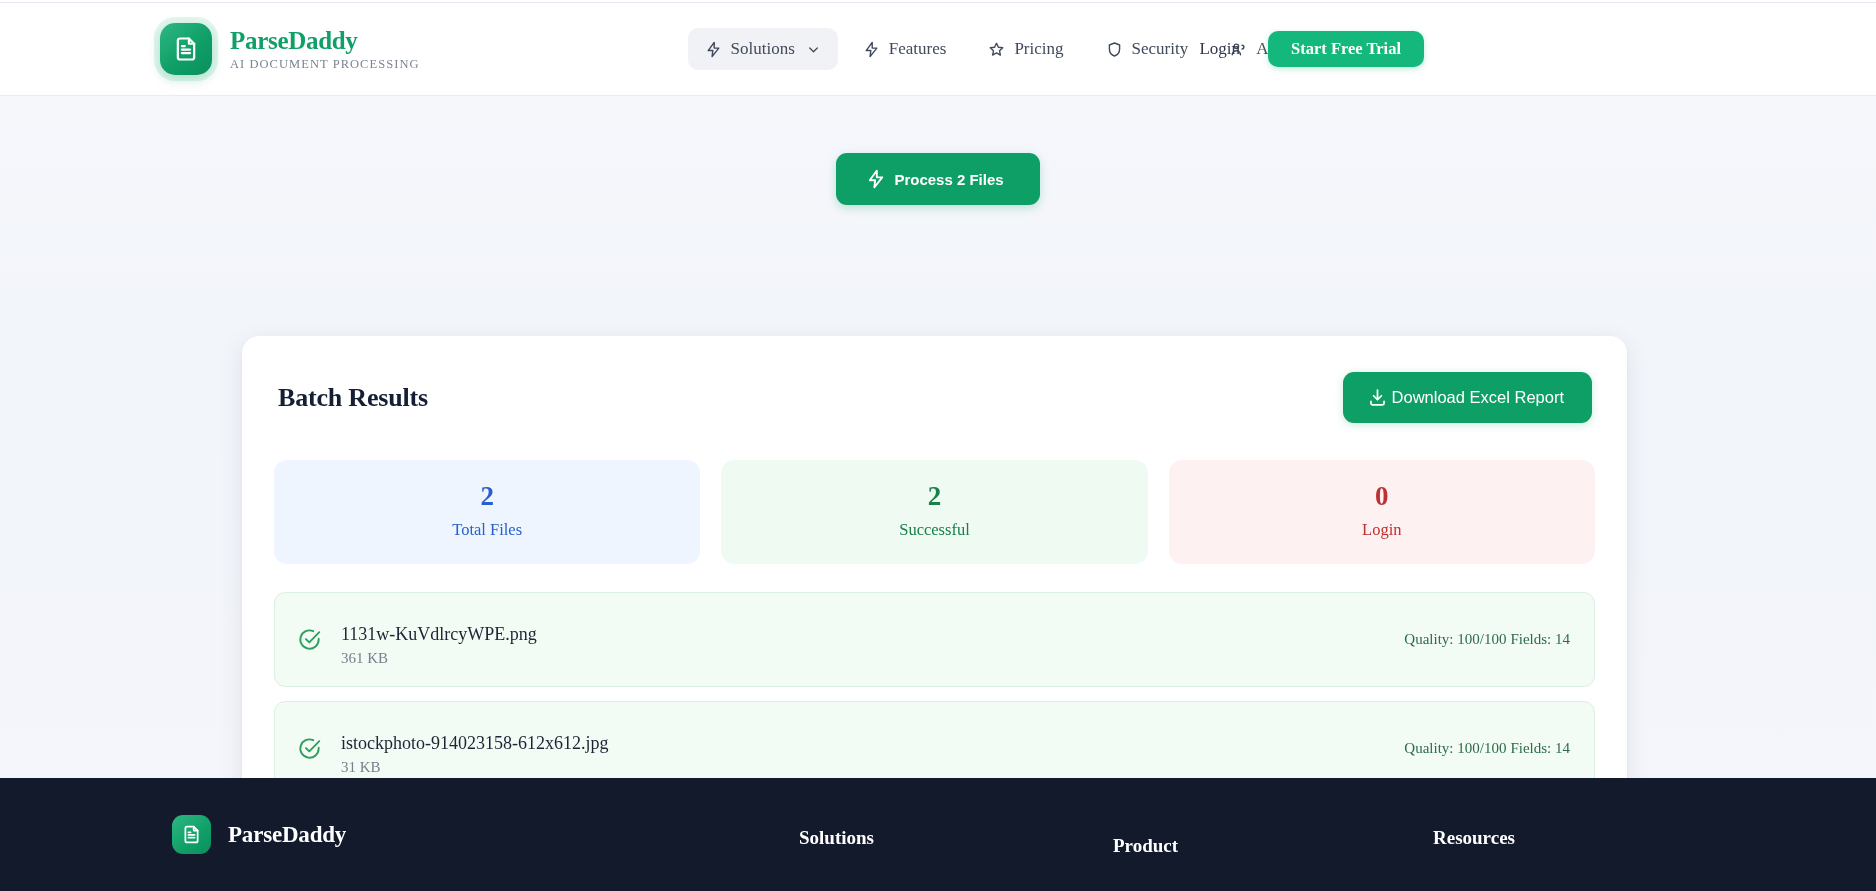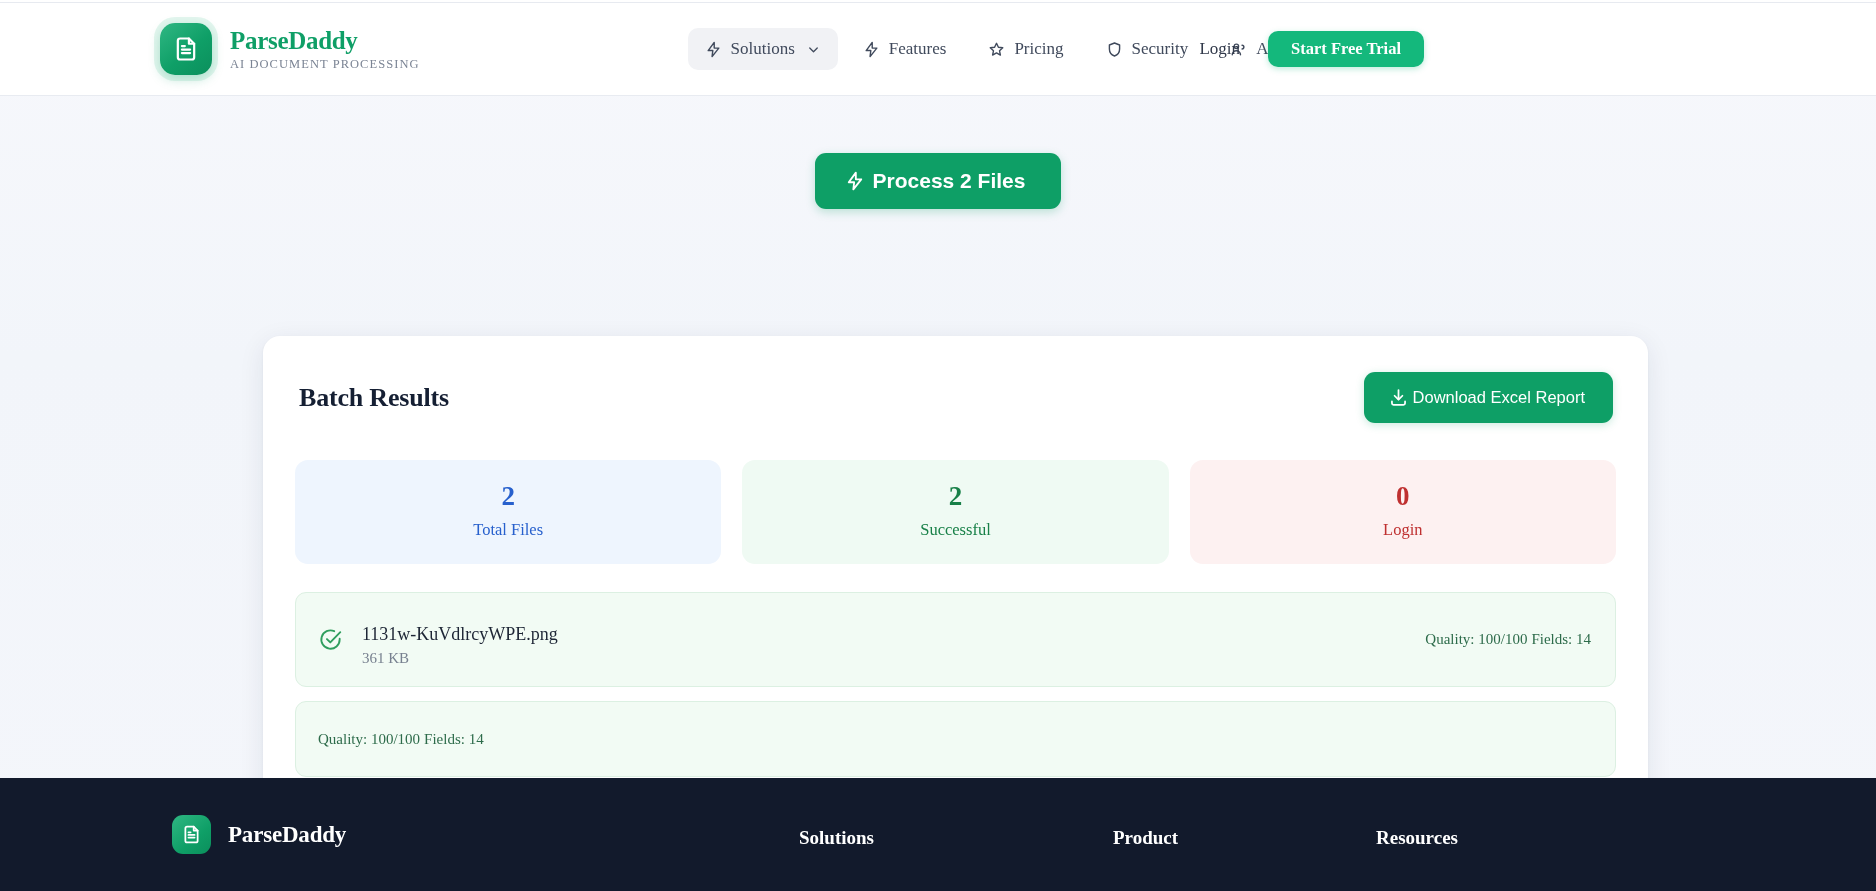--- a/index.html
+++ b/index.html
@@ -128,33 +128,33 @@
     justify-content: center;
     padding-top: 57px;
   }
   .process-button {
     display: flex;
     align-items: center;
     gap: 8px;
     background: #0e9f66;
     color: #ffffff;
     font-family: "Liberation Sans", sans-serif;
-    font-size: 21px;
+    font-size: 15px;
     font-weight: 700;
     border: none;
     border-radius: 11px;
     padding: 16px 36px 16px 30px;
     cursor: pointer;
     box-shadow: 0 3px 10px rgba(14,159,102,0.25);
   }
 
   
   .results-card {
     position: absolute;
-    left: 263px;
+    left: 242px;
     top: 240px;
     width: 1385px;
     background: #ffffff;
     border-radius: 17px;
     box-shadow: 0 6px 26px rgba(23,35,66,0.085), 0 1px 3px rgba(23,35,66,0.05);
     padding: 36px 32px 34px 32px;
   }
 
   .card-head {
     display: flex;
@@ -270,22 +270,22 @@
     letter-spacing: -0.2px;
   }
   .footer-col-title {
     position: absolute;
     top: 49px;
     font-size: 19px;
     font-weight: 700;
     color: #ffffff;
   }
   .fc1 { left: 799px; }
-  .fc2 { left: 1113px; }
-  .fc3 { left: 1376px; }
+  .fc2 { left: 1113px; margin-top: 8px; }
+  .fc3 { left: 1433px; }
 </style>
 </head>
 <body>
 
 <div class="top-hairline"></div>
 
 <header class="site-header">
 
   <div class="brand">
     <span class="brand-mark">
@@ -425,20 +425,32 @@
             <span class="file-size">361 KB</span>
           </span>
         </div>
         <div class="file-right">
           <span>Quality: 100/100</span>
           <span>Fields: 14</span>
         </div>
       </div>
 
       <div class="file-row">
+        <div class="file-left">
+          <span class="check-icon">
+            <svg width="25" height="25" viewBox="0 0 24 24" fill="none" stroke="#2f9e5e" stroke-width="1.8" stroke-linecap="round" stroke-linejoin="round">
+              <path d="M20.8 11.2V12a8.8 8.8 0 1 1-5.2-8"></path>
+              <path d="M8.6 11.6 11.8 14.8 21.4 5"></path>
+              </svg>
+          </span>
+          <span class="file-meta">
+            <span class="file-name">istockphoto-914023158-612x612.jpg</span>
+            <span class="file-size">31 KB</span>
+          </span>
+        </div>
         <div class="file-right">
           <span>Quality: 100/100</span>
           <span>Fields: 14</span>
         </div>
       </div>
 
     </div>
 
   </section>
 

